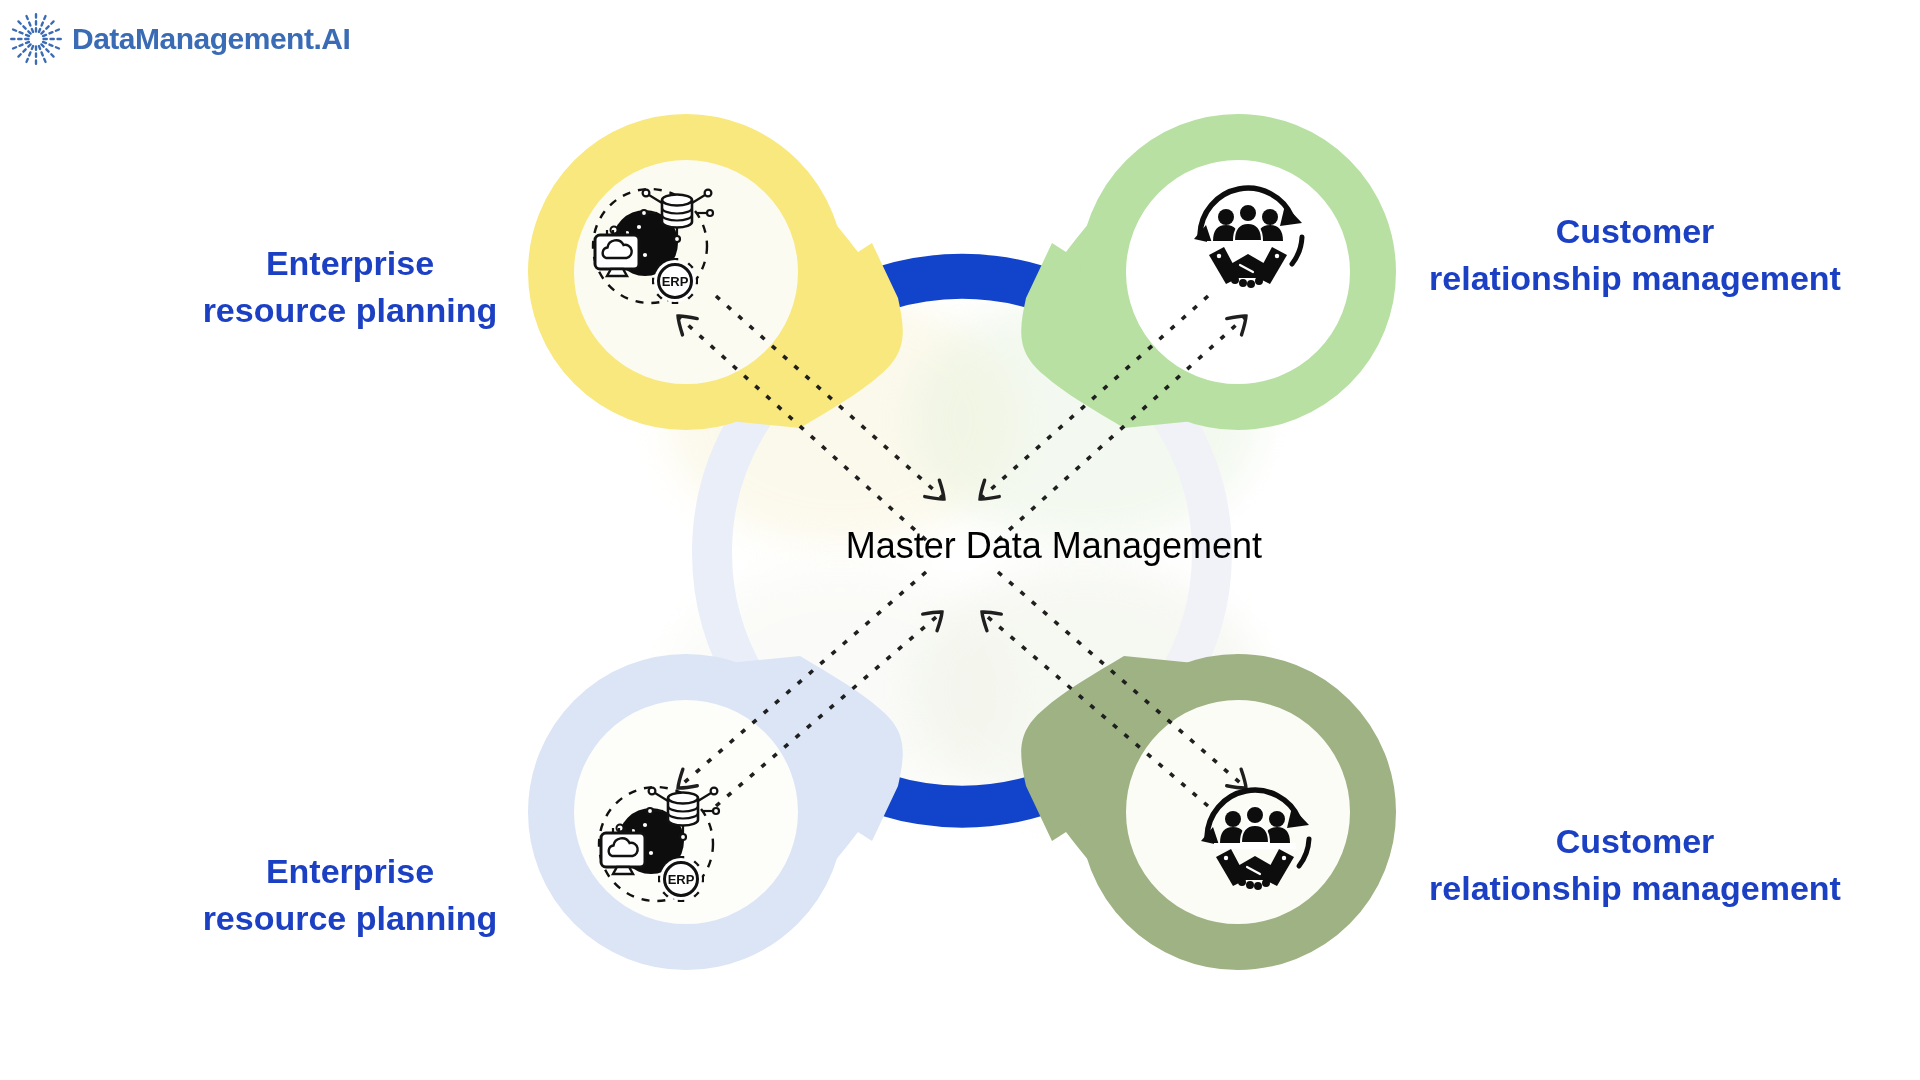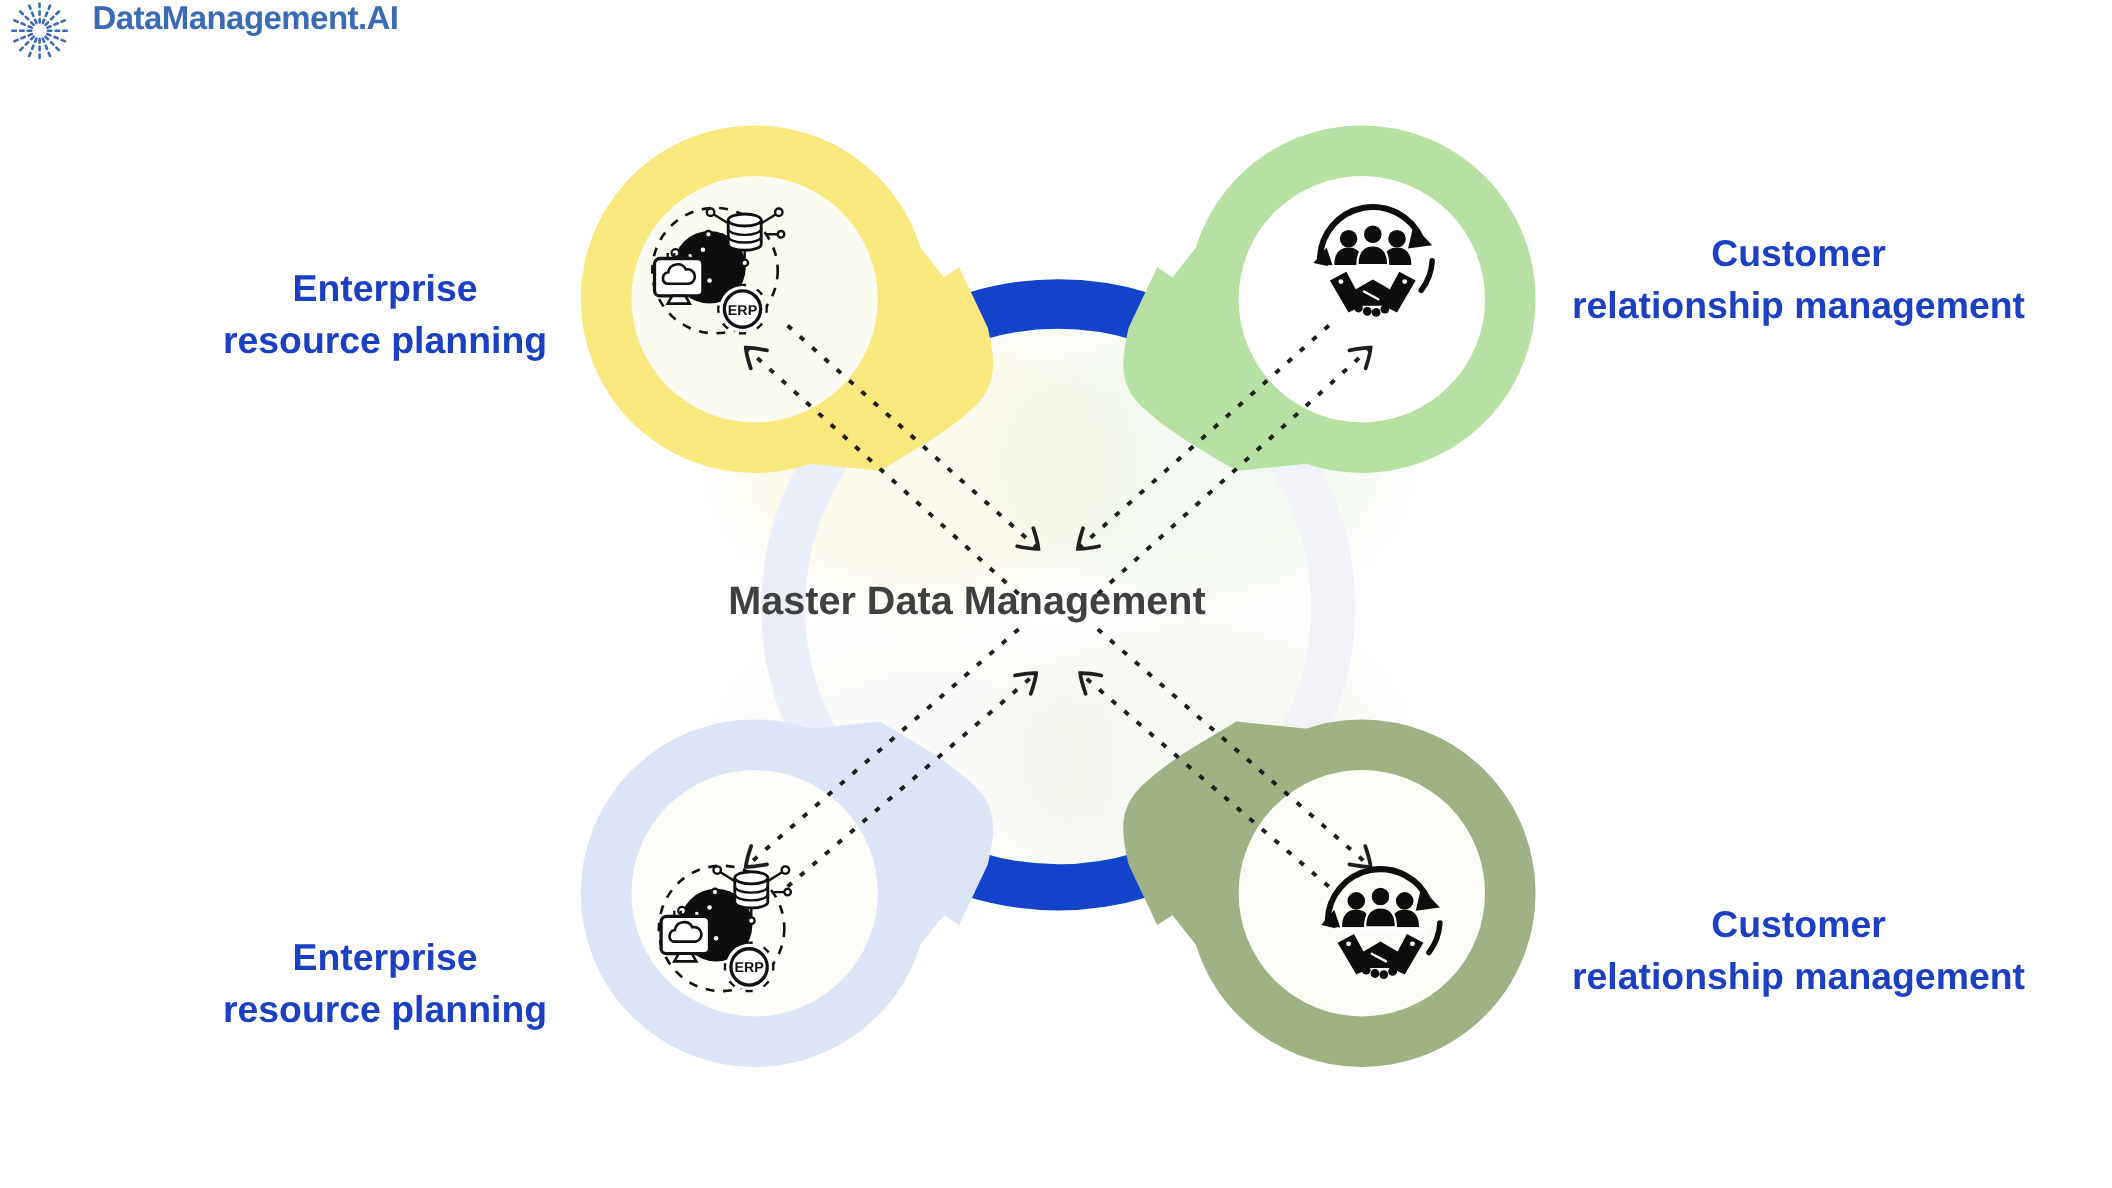--- a/index.html
+++ b/index.html
@@ -2,23 +2,23 @@
 <html><head>
 <meta charset="utf-8">
 <style>
   html,body{margin:0;padding:0;background:#fff;}
   #stage{position:relative;width:1920px;height:1080px;overflow:hidden;background:#ffffff;
          font-family:"Liberation Sans",sans-serif;}
   #diagram-svg{position:absolute;left:0;top:0;}
   .icon-box{position:absolute;}
   .label{position:absolute;font-weight:700;font-size:34px;line-height:47px;
          color:#1C40C3;text-align:center;letter-spacing:0;}
-  .center-title{position:absolute;left:662px;top:524px;width:600px;text-align:left;
-         font-weight:700;font-size:36px;line-height:44px;color:#404040;}
-  .logo{position:absolute;left:8px;top:0;display:flex;gap:20px;}
+  .center-title{position:absolute;left:662px;top:524px;width:600px;text-align:right;
+         font-weight:400;font-size:36px;line-height:44px;color:#000000;}
+  .logo{position:absolute;left:8px;top:11px;display:flex;align-items:center;gap:8px;}
   .logo-text{font-weight:700;font-size:30px;color:#3A6BB5;letter-spacing:-0.5px;}
 </style>
 </head>
 <body>
 
 <div id="stage">
 
   <svg id="diagram-svg" width="1920" height="1080" viewBox="0 0 1920 1080">
     <defs>
       <filter id="soft" x="-60%" y="-60%" width="220%" height="220%">

